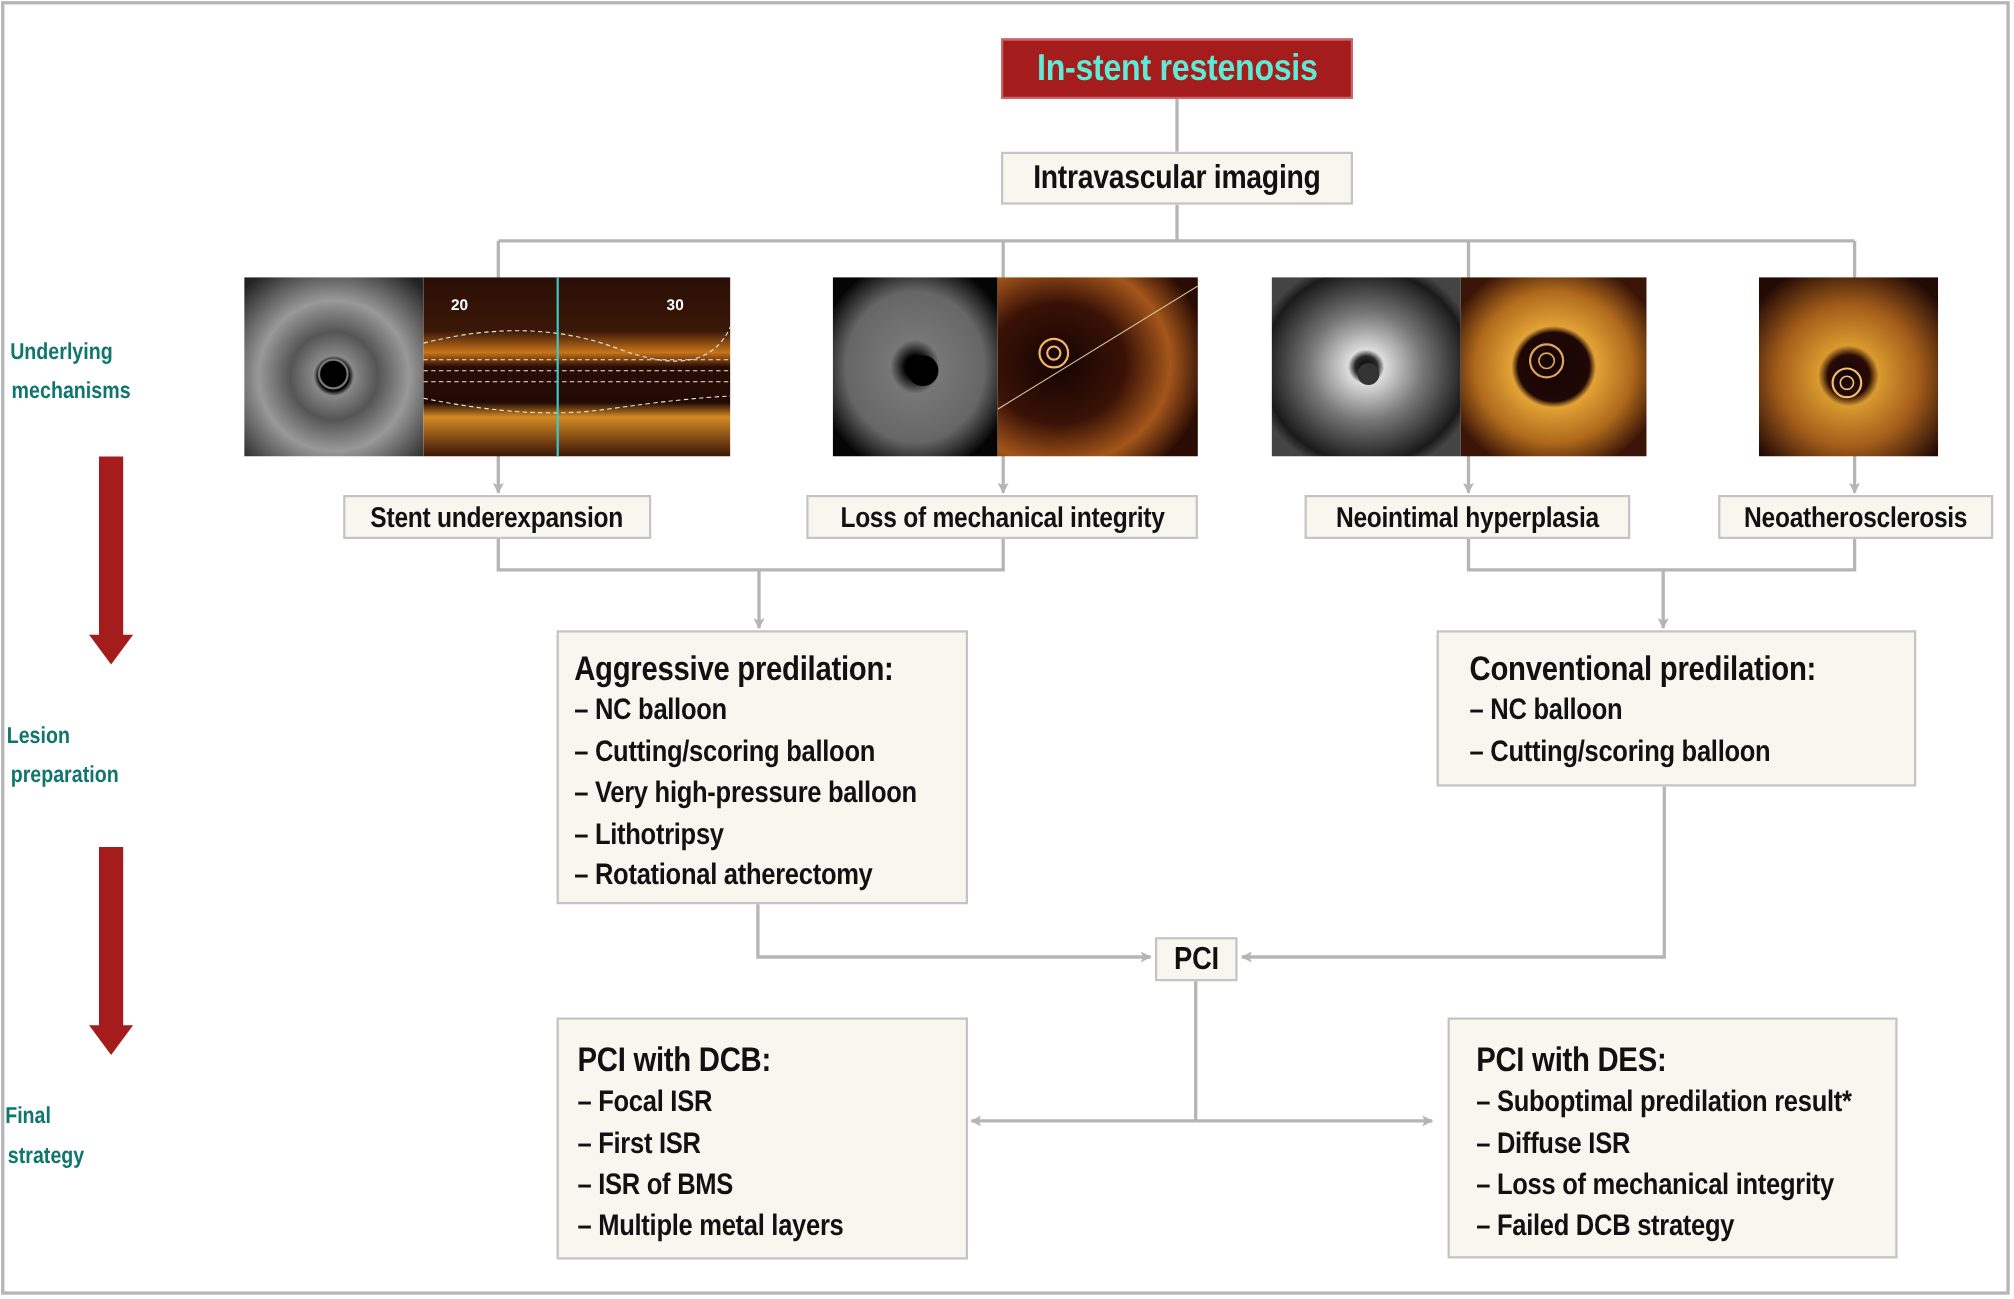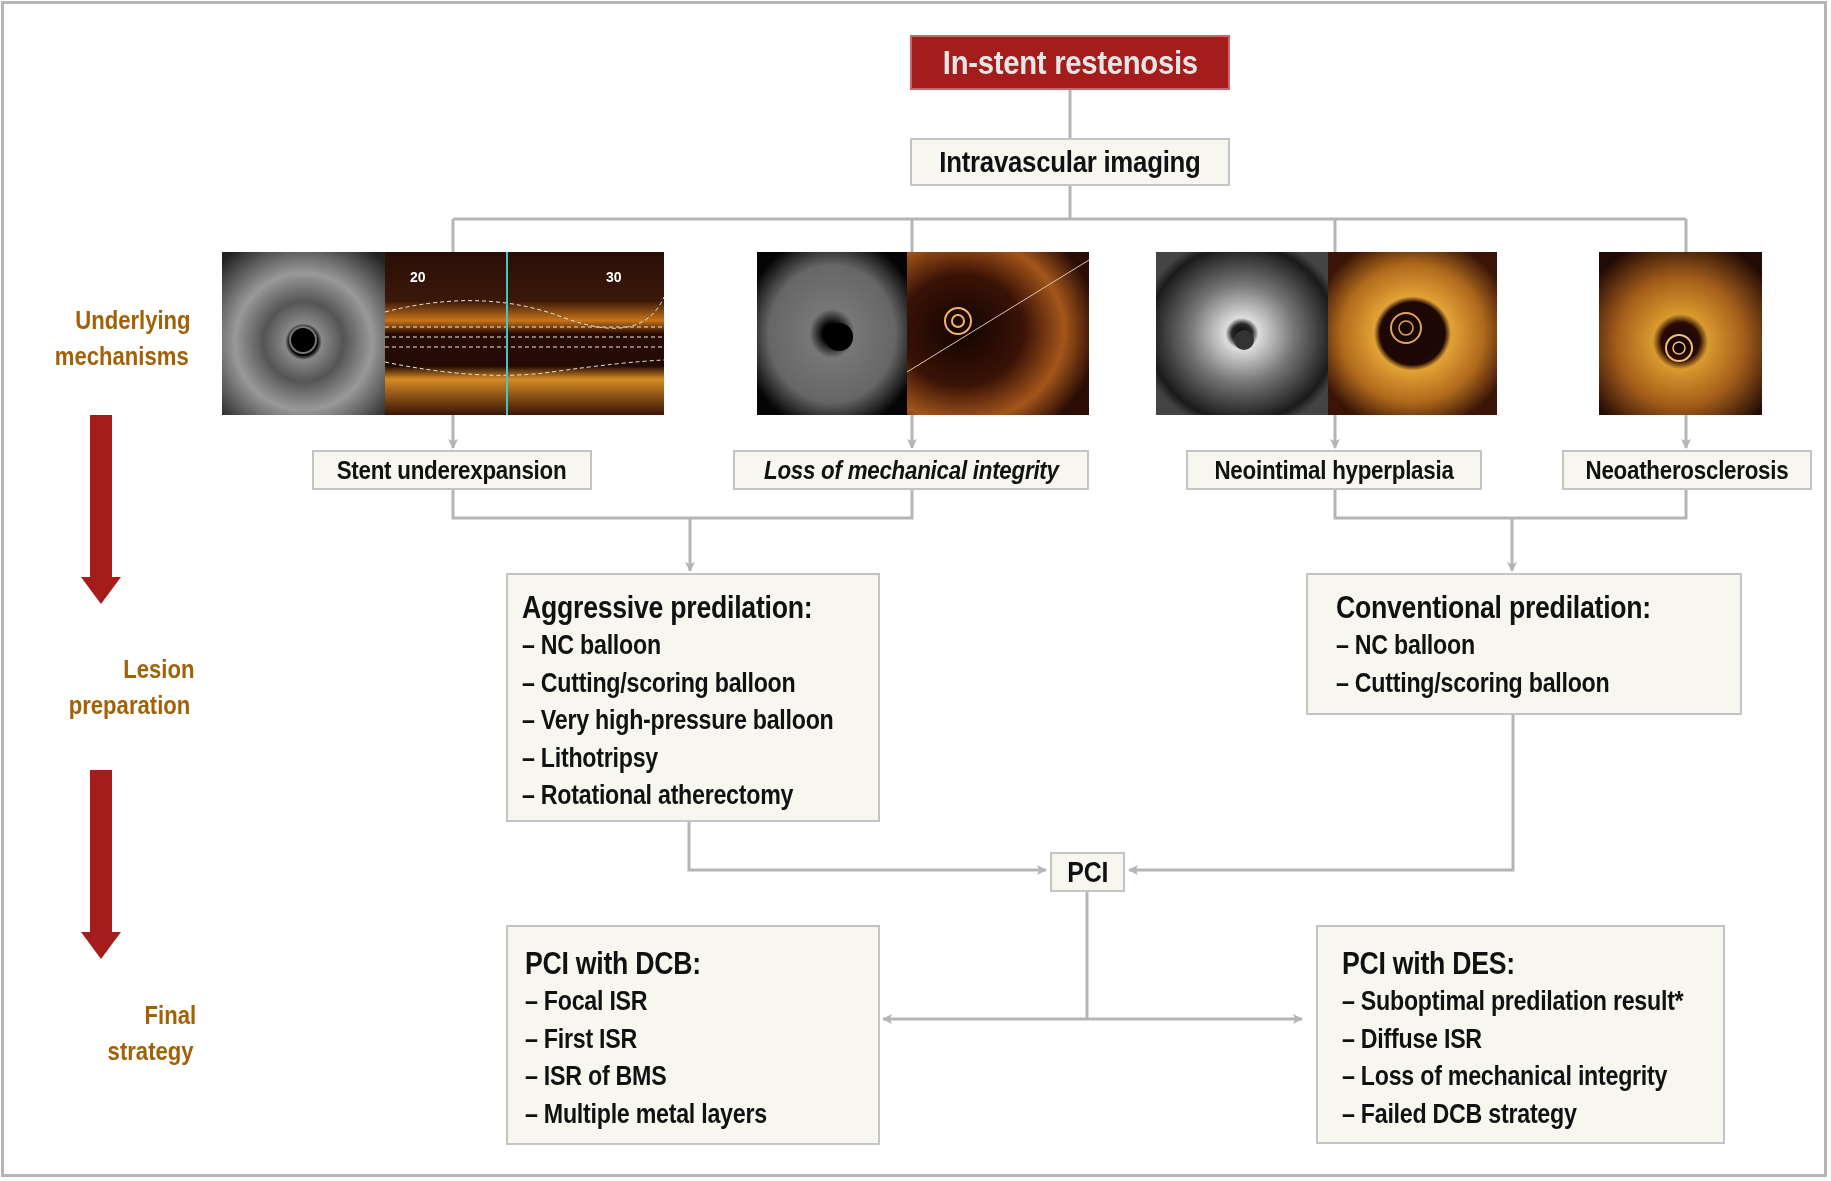--- a/index.html
+++ b/index.html
@@ -7,28 +7,28 @@
          font-family:"Liberation Sans", "DejaVu Sans", sans-serif; }
   .frame { position:absolute; left:1px; top:1px; width:1826px; height:1176px;
            border:3px solid #b5b5b5; box-sizing:border-box; }
   svg.wires { position:absolute; left:0; top:0; }
   .box { position:absolute; box-sizing:border-box; background:#f7f6ef;
          border:2px solid #c4c4c4; color:#111; font-weight:bold;
          font-family:"Liberation Sans", sans-serif; letter-spacing:-0.3px; }
   .lbl { display:flex; align-items:center; justify-content:center;
          font-size:26px; transform:scaleX(0.86); transform-origin:center; white-space:nowrap; }
   .lbl-wrap { display:flex; align-items:center; justify-content:center; overflow:hidden; }
-  .title-box { background:#a51c1c; border:2px solid #c9686a; color:#e5e5e5; }
+  .title-box { background:#a51c1c; border:2px solid #c9686a; color:#5eead4; }
   .title-box .lbl { font-size:34px; }
   .list-box { padding:14px 0 0 14px; }
   .list-box .inner { transform:scaleX(0.86); transform-origin:left top; white-space:nowrap; }
   .list-box .heading { font-size:31px; line-height:38px; }
   .list-box .item { font-size:27px; line-height:37.5px; }
-  .stage { position:absolute; color:#a16207; font-weight:bold; font-size:26px;
-           line-height:36px; text-align:right; width:200px;
+  .stage { position:absolute; color:#0f766e; font-weight:bold; font-size:21px;
+           line-height:36px; text-align:left; width:200px;
            font-family:"Liberation Sans", sans-serif; }
   .stage span { display:inline-block; transform:scaleX(0.85); }
   .img { position:absolute; overflow:hidden; }
 </style>
 </head>
 <body>
 
 <div class="frame"></div>
 
 <svg class="wires" width="1831" height="1181">
@@ -182,21 +182,21 @@
     </radialGradient>
   </defs>
   <rect x="0" y="0" width="163" height="163" fill="url(#oct4)"></rect>
   <circle cx="80" cy="96" r="13" fill="none" stroke="#f0c070" stroke-width="2"></circle>
   <circle cx="80" cy="96" r="6" fill="none" stroke="#f0c070" stroke-width="1.5"></circle>
 </svg>
 
 <div class="box lbl-wrap" style="left:312px; top:450px; width:280px; height:40px;">
   <div class="lbl">Stent underexpansion</div>
 </div>
-<div class="box lbl-wrap" style="left:733px; top:450px; width:356px; height:40px;font-style:italic;">
+<div class="box lbl-wrap" style="left:733px; top:450px; width:356px; height:40px;">
   <div class="lbl">Loss of mechanical integrity</div>
 </div>
 <div class="box lbl-wrap" style="left:1186px; top:450px; width:296px; height:40px;">
   <div class="lbl">Neointimal hyperplasia</div>
 </div>
 <div class="box lbl-wrap" style="left:1562px; top:450px; width:250px; height:40px;">
   <div class="lbl">Neoatherosclerosis</div>
 </div>
 
 <div class="box list-box" style="left:506px; top:573px; width:374px; height:249px;">

